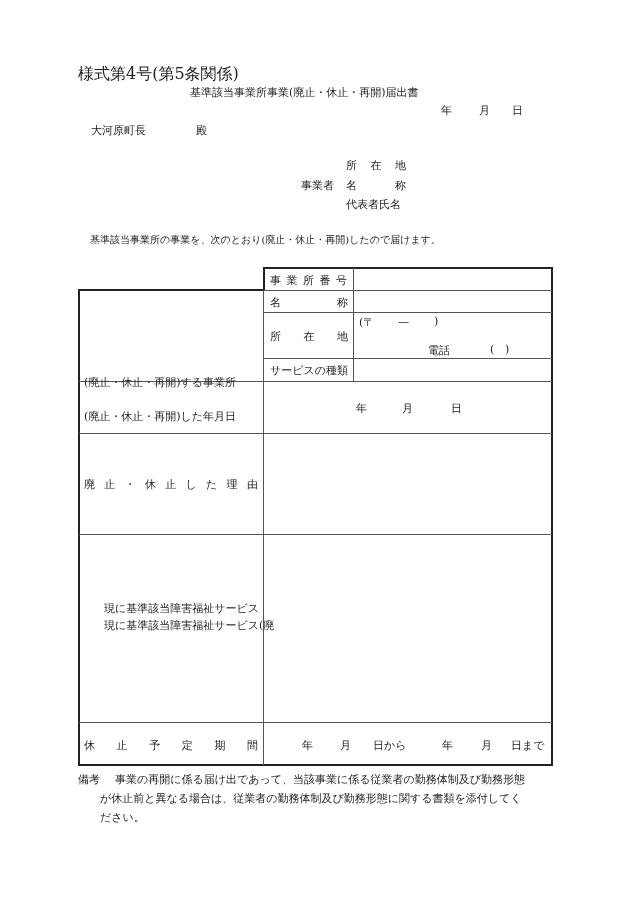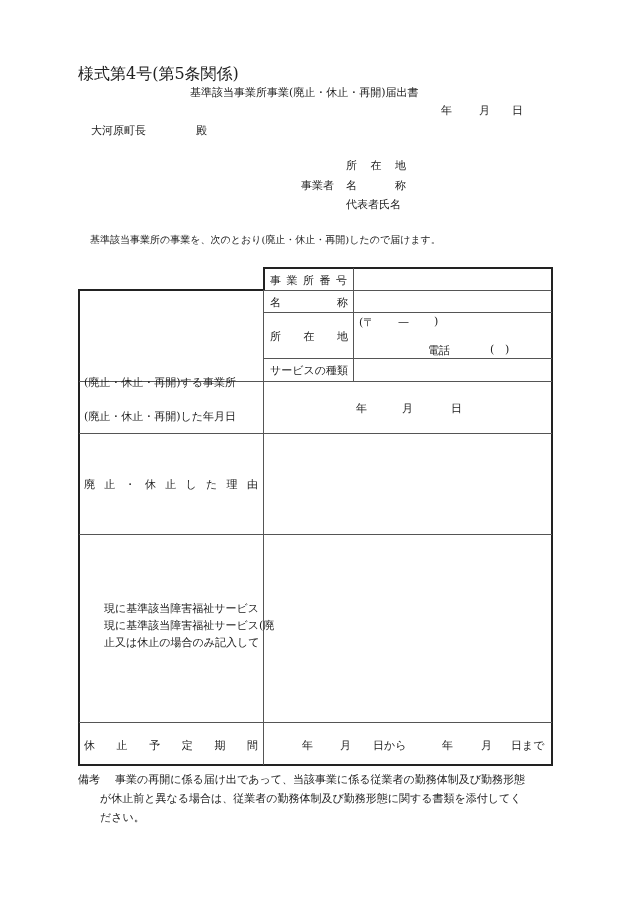--- a/index.html
+++ b/index.html
@@ -124,21 +124,20 @@
   <span>し</span>
   <span>た</span>
   <span>理</span>
   <span>由</span>
 </div>
 <div class="abs" style="left:265px; top:434px; width:286px; height:100px;"></div>
 
 <div class="cell-text" style="left:84px; top:600px; line-height:17px;margin-left:20px;">
   <div>現に基準該当障害福祉サービス</div>
   <div>現に基準該当障害福祉サービス(廃</div>
-  <div>止又は休止の場合のみ記入して</div>
 </div>
 <div class="abs" style="left:265px; top:535px; width:286px; height:187px;"></div>
 
 <div class="cell-text spread" style="left:84px; top:738px; width:174px;">
   <span>休</span>
   <span>止</span>
   <span>予</span>
   <span>定</span>
   <span>期</span>
   <span>間</span>

